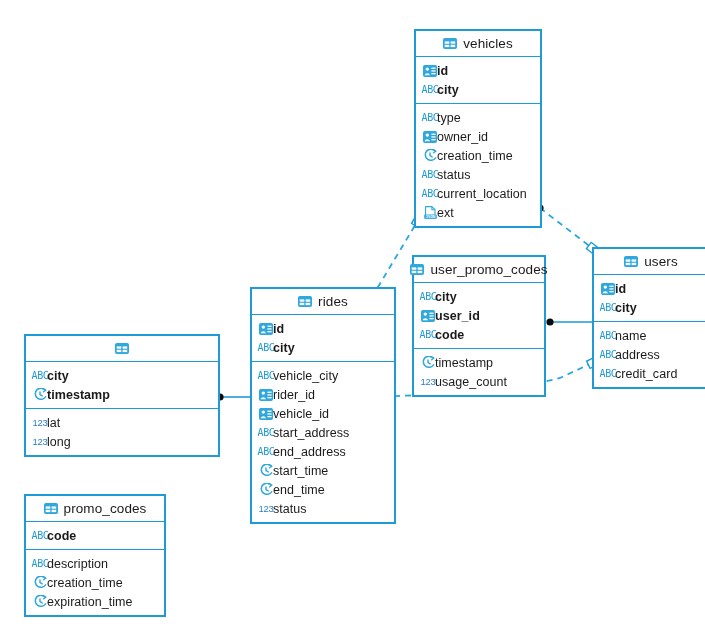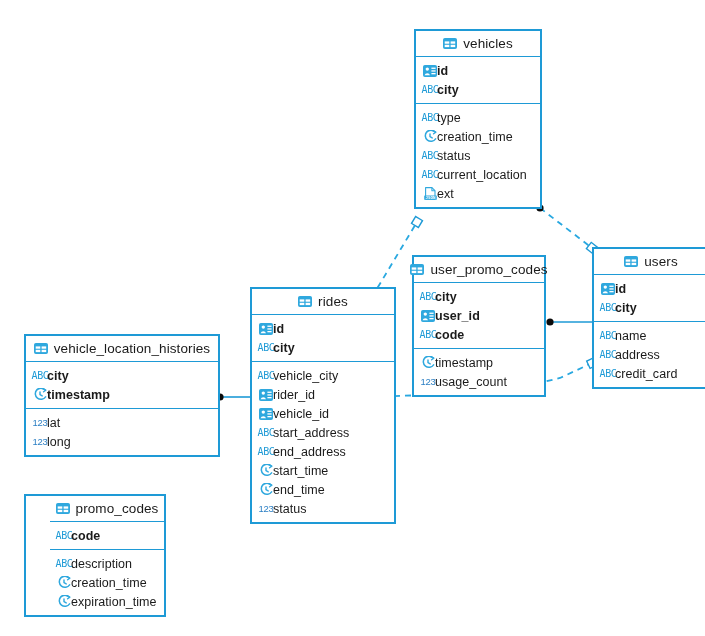--- a/index.html
+++ b/index.html
@@ -174,20 +174,33 @@
           <span class="fld-name">city</span>
         </div>
       </div>
       <div class="sect cols">
         <div class="fld">
           <span class="ico ico-abc">ABC</span>
           <span class="fld-name">type</span>
         </div>
         <div class="fld">
           <span class="ico">
+            <svg width="14" height="12" viewBox="0 0 14 12">
+              <rect x="0.5" y="0.5" width="13" height="11" rx="1" fill="#2fa8de" stroke="#2fa8de"></rect>
+              <circle cx="4.3" cy="4.1" r="1.7" fill="#ffffff"></circle>
+              <path d="M1.6 10.2a2.8 2.8 0 0 1 5.4 0z" fill="#ffffff"></path>
+              <rect x="8.4" y="2.6" width="4.2" height="1.3" fill="#ffffff"></rect>
+              <rect x="8.4" y="5.3" width="4.2" height="1.3" fill="#ffffff"></rect>
+              <rect x="8.4" y="8.0" width="4.2" height="1.3" fill="#ffffff"></rect>
+            </svg>
+          </span>
+          <span class="fld-name">owner_id</span>
+        </div>
+        <div class="fld">
+          <span class="ico">
             <svg width="14" height="13" viewBox="0 0 14 13">
               <path d="M12.1 2.0 A5.6 5.6 0 1 0 12.6 8.8" fill="none" stroke="#2fa8de" stroke-width="1.5" stroke-linecap="round"></path>
               <path d="M9.9 0.6 L12.8 2.2 L10.6 3.8" fill="none" stroke="#2fa8de" stroke-width="1.4" stroke-linejoin="round" stroke-linecap="round"></path>
               <path d="M7 3.9 L7 6.7 L9.2 7.9" fill="none" stroke="#2fa8de" stroke-width="1.4" stroke-linecap="round" stroke-linejoin="round"></path>
             </svg>
           </span>
           <span class="fld-name">creation_time</span>
         </div>
         <div class="fld">
           <span class="ico ico-abc">ABC</span>
@@ -411,21 +424,20 @@
       <div class="tbl-header">
         <span class="ico">
           <svg width="14" height="11" viewBox="0 0 14 11">
             <rect x="0.5" y="0.5" width="13" height="10" rx="1" fill="#2fa8de" stroke="#2fa8de"></rect>
             <rect x="1.7" y="3.4" width="4.6" height="2.3" fill="#ffffff"></rect>
             <rect x="7.6" y="3.4" width="4.6" height="2.3" fill="#ffffff"></rect>
             <rect x="1.7" y="6.8" width="4.6" height="2.3" fill="#ffffff"></rect>
             <rect x="7.6" y="6.8" width="4.6" height="2.3" fill="#ffffff"></rect>
           </svg>
         </span>
-        <span class="tbl-title">vehicle_location_histories</span>
       </div>
       <div class="sect keys">
         <div class="fld pk">
           <span class="ico ico-abc">ABC</span>
           <span class="fld-name">city</span>
         </div>
         <div class="fld pk">
           <span class="ico">
             <svg width="14" height="13" viewBox="0 0 14 13">
               <path d="M12.1 2.0 A5.6 5.6 0 1 0 12.6 8.8" fill="none" stroke="#2fa8de" stroke-width="1.5" stroke-linecap="round"></path>
@@ -440,21 +452,21 @@
         <div class="fld">
           <span class="ico ico-123">123</span>
           <span class="fld-name">lat</span>
         </div>
         <div class="fld">
           <span class="ico ico-123">123</span>
           <span class="fld-name">long</span>
         </div>
       </div>
     </div>
-    <div class="tbl" style="left: 24px; top: 494px; width: 142px; padding-left: 24px;">
+    <div class="tbl" style="left: 24px; top: 494px; width: 142px;">
       <div class="tbl-header">
         <span class="ico">
           <svg width="14" height="11" viewBox="0 0 14 11">
             <rect x="0.5" y="0.5" width="13" height="10" rx="1" fill="#2fa8de" stroke="#2fa8de"></rect>
             <rect x="1.7" y="3.4" width="4.6" height="2.3" fill="#ffffff"></rect>
             <rect x="7.6" y="3.4" width="4.6" height="2.3" fill="#ffffff"></rect>
             <rect x="1.7" y="6.8" width="4.6" height="2.3" fill="#ffffff"></rect>
             <rect x="7.6" y="6.8" width="4.6" height="2.3" fill="#ffffff"></rect>
           </svg>
         </span>

